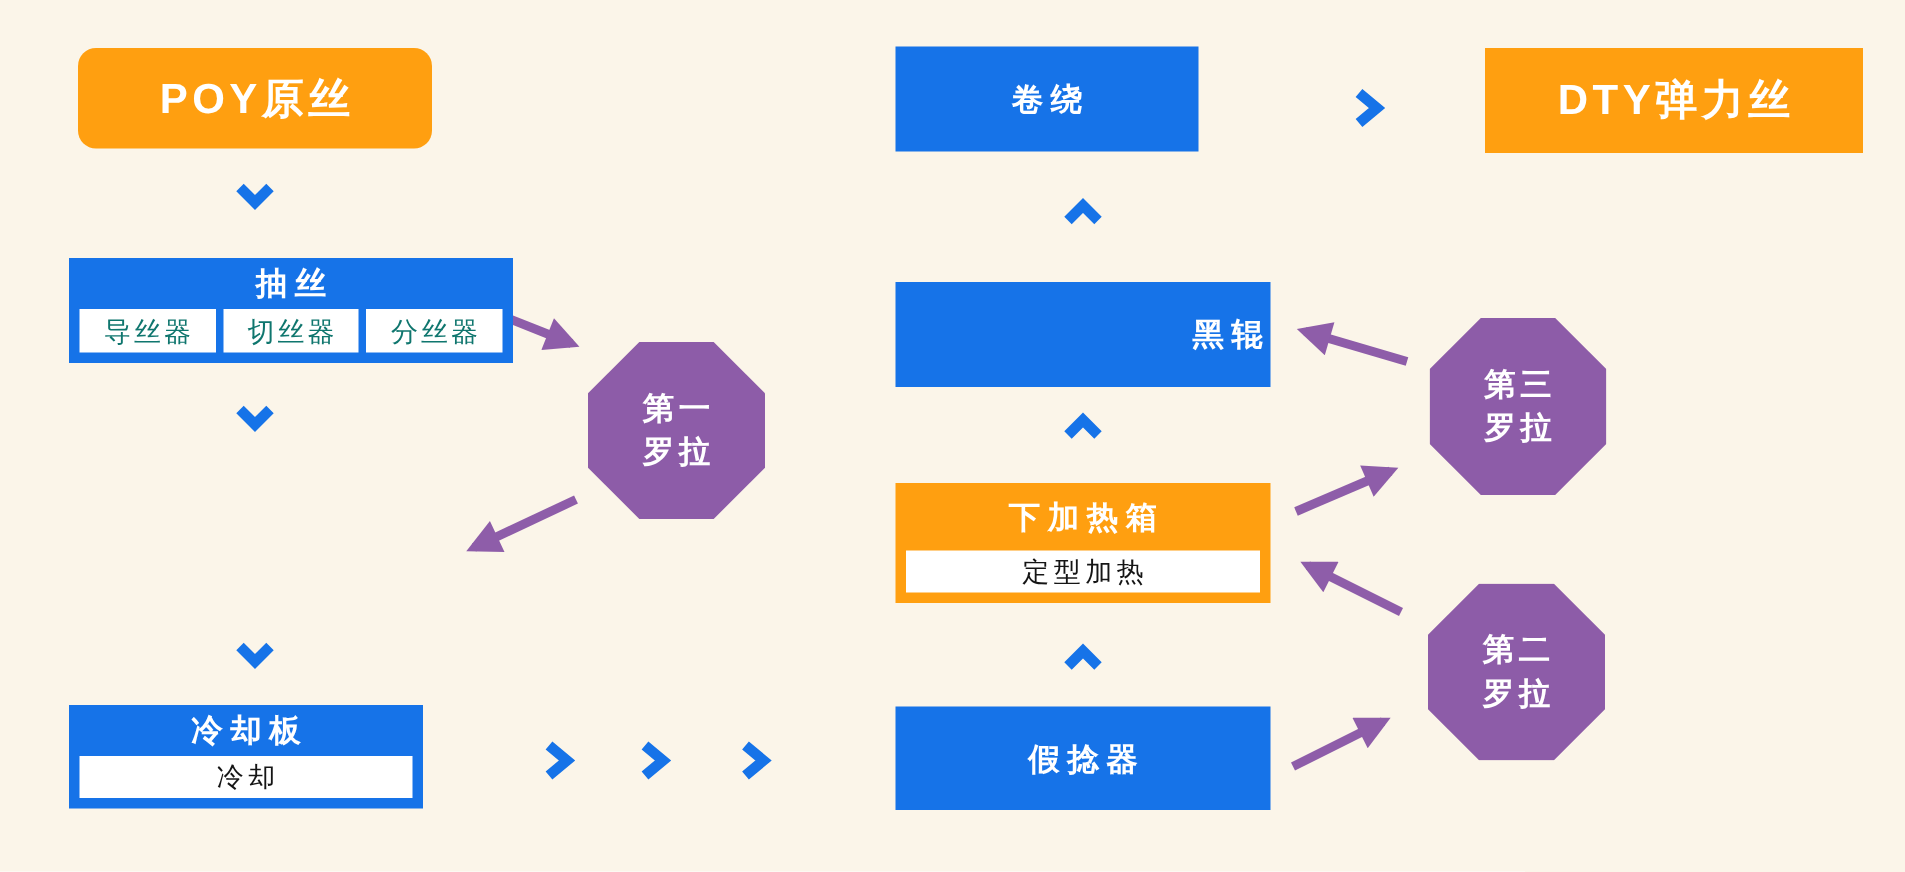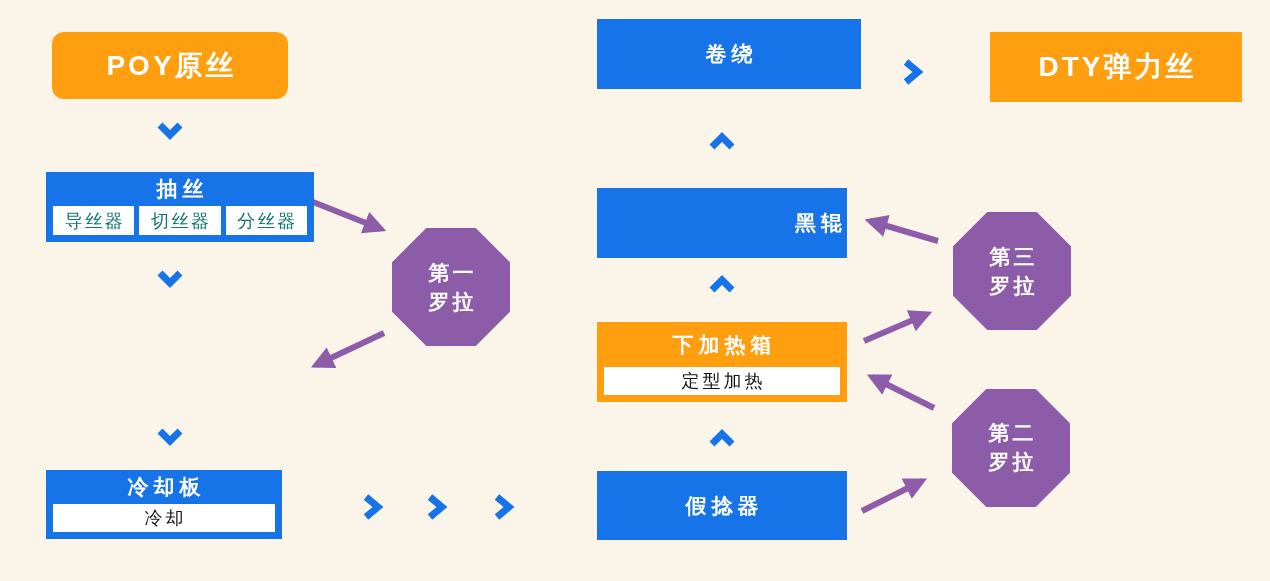--- a/index.html
+++ b/index.html
@@ -64,21 +64,21 @@
   </svg>
 
   <div class="box orange big rounded" style="left:52px;top:32px;width:236px;height:67px;">
     <span>POY原丝</span>
   </div>
 
   <svg class="chev" style="left:157px;top:121px;" width="26" height="20" viewBox="0 0 26 20">
     <path d="M3 4 L13 14 L23 4" fill="none" stroke="#1673E8" stroke-width="7"></path>
   </svg>
 
-  <div class="panel blue" style="left:46px;top:172px;width:268px;height:70px;">
+  <div class="panel blue" style="left:46px;top:172px;width:296px;height:70px;">
     <div class="title">抽丝</div>
     <div class="subrow">
       <div class="subcell">导丝器</div>
       <div class="subcell">切丝器</div>
       <div class="subcell">分丝器</div>
     </div>
   </div>
 
   <svg class="chev" style="left:157px;top:269px;" width="26" height="20" viewBox="0 0 26 20">
     <path d="M3 4 L13 14 L23 4" fill="none" stroke="#1673E8" stroke-width="7"></path>
@@ -110,21 +110,21 @@
   </div>
   <div class="oct" style="left:953px;top:212px;">
     <span>第三</span>
     <span>罗拉</span>
   </div>
   <div class="oct" style="left:952px;top:389px;font-family:Liberation Serif, serif;">
     <span>第二</span>
     <span>罗拉</span>
   </div>
 
-  <div class="box blue simple" style="left:597px;top:19px;width:264px;height:70px;">
+  <div class="box blue simple" style="left:597px;top:31px;width:202px;height:70px;">
     <span>卷绕</span>
   </div>
 
   <svg class="chev" style="left:902px;top:59px;" width="22" height="26" viewBox="0 0 22 26">
     <path d="M4 3 L16 13 L4 23" fill="none" stroke="#1673E8" stroke-width="7"></path>
   </svg>
 
   <div class="box orange big" style="left:990px;top:32px;width:252px;height:70px;">
     <span>DTY弹力丝</span>
   </div>

